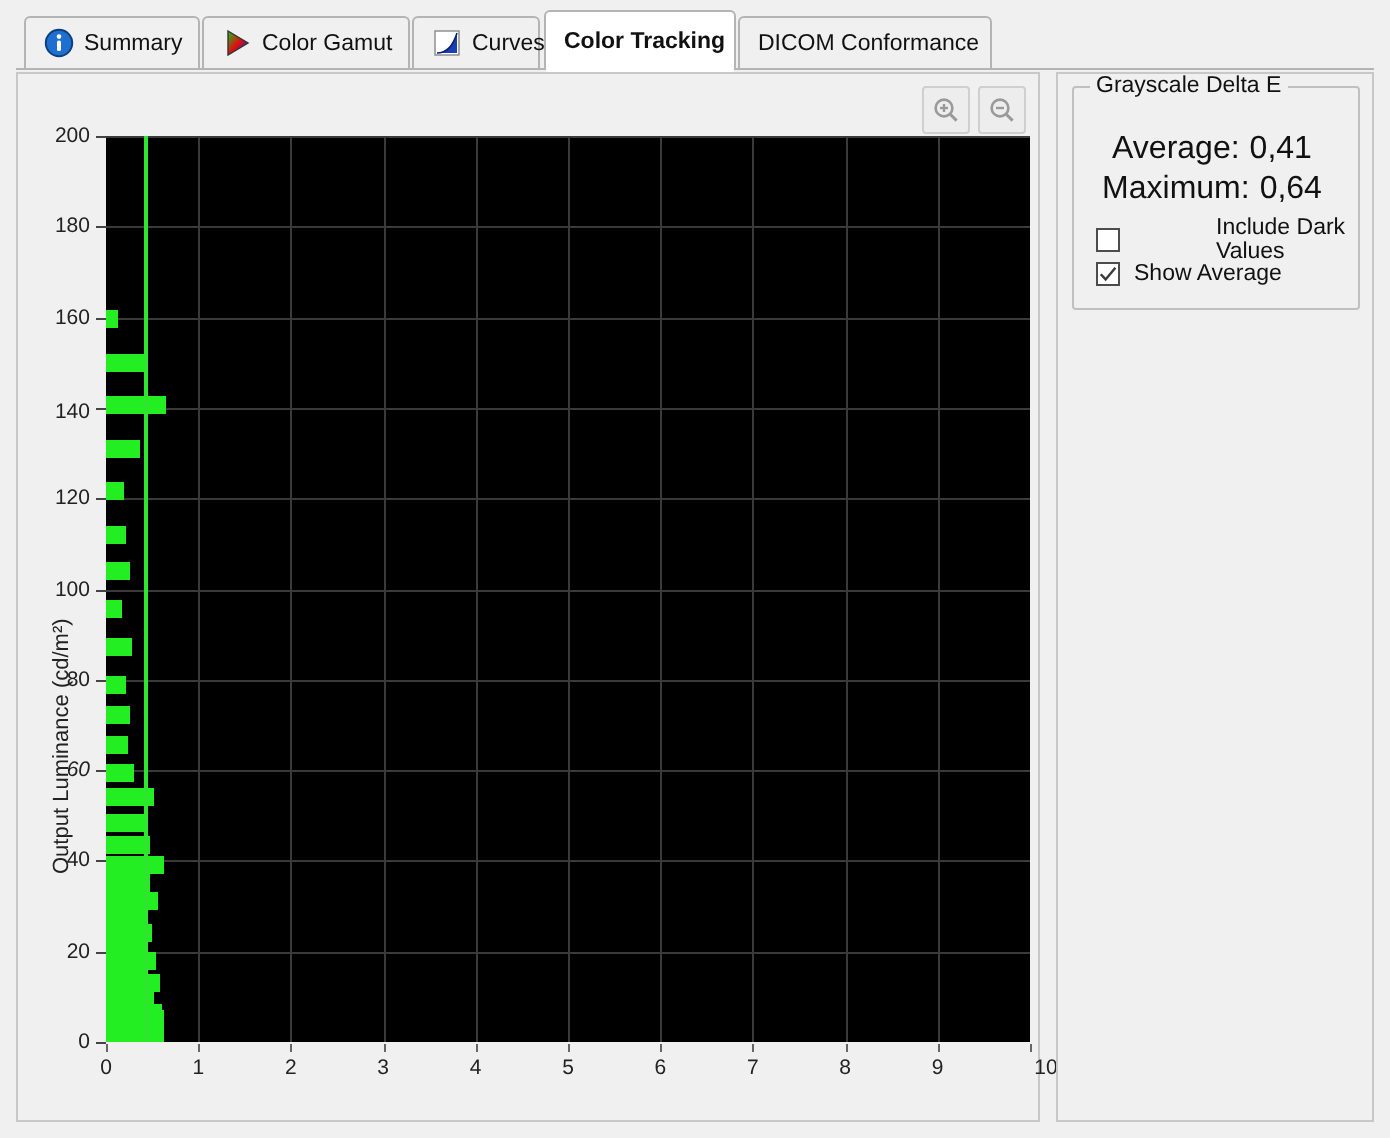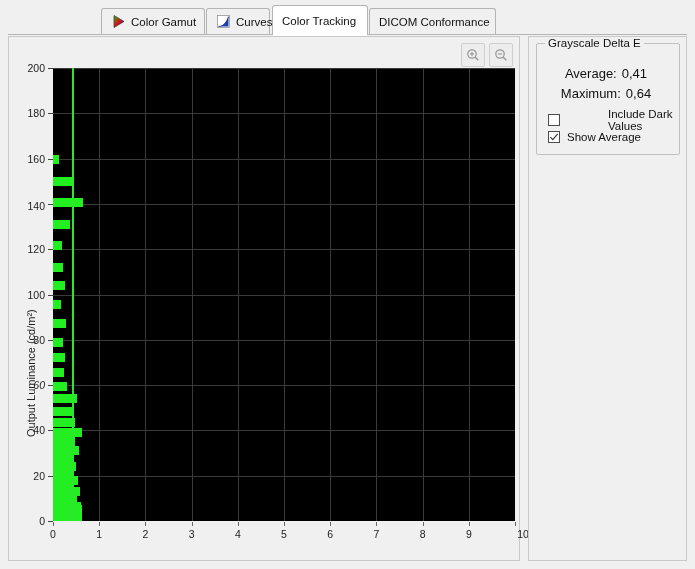--- a/index.html
+++ b/index.html
@@ -32,20 +32,21 @@
     box-sizing:border-box;
     font-size:11.5px;
     color:#111;
     white-space:nowrap;
   }
   .tab.active{
     background:#ffffff;
     top:5px;height:30px;
     border-color:#b4b4b4;
     z-index:5;
+    font-weight:bold;
   }
   .tab.active::after{
     content:"";position:absolute;left:0;right:0;bottom:-1px;height:2px;background:#ffffff;
   }
   .tab-label{position:relative;z-index:2;}
 
   .ico{width:15px;height:15px;display:inline-block;flex:0 0 auto;position:relative;}
 
   
   .chartpanel{
@@ -93,40 +94,50 @@
   }
   .groupbox{
     position:absolute;left:7px;top:6px;width:144px;height:112px;
     border:1px solid #c0c0c0;border-radius:2px;box-sizing:border-box;
   }
   .groupbox-title{
     position:absolute;left:8px;top:-7px;background:#f0f0f0;padding:0 3px;
     font-size:11.5px;color:#111;white-space:nowrap;
   }
   .statrow{
-    position:absolute;width:130px;left:4px;font-size:13px;color:#111;
+    position:absolute;width:130px;left:4px;font-size:16px;color:#111;
     display:flex;justify-content:center;gap:5px;
   }
   .cbrow{
     position:absolute;left:11px;display:flex;align-items:center;gap:7px;font-size:11.5px;color:#111;
   }
   .cbox{
     width:12px;height:12px;border:1px solid #4c4c4c;background:#fff;box-sizing:border-box;
     display:flex;align-items:center;justify-content:center;flex:0 0 auto;
   }
   .cmark{width:10px;height:10px;}
 </style>
 </head>
 <body>
 
 <div id="app">
 
   <div class="tabstrip">
     <div class="tabstrip-line"></div>
 
+    <div class="tab" style="left:12px;width:88px;">
+      <span class="ico">
+        <svg width="15" height="15" viewBox="0 0 15 15">
+          <circle cx="7.5" cy="7.5" r="6.6" fill="#1f6fd0" stroke="#0d3f80" stroke-width="1"></circle>
+          <circle cx="7.5" cy="4.3" r="1.15" fill="#ffffff"></circle>
+          <rect x="6.5" y="6.3" width="2" height="5.2" rx="0.8" fill="#ffffff"></rect>
+        </svg>
+      </span>
+      <span class="tab-label">Summary</span>
+    </div>
 
     <div class="tab" style="left:101px;width:104px;">
       <span class="ico">
         <svg width="15" height="15" viewBox="0 0 15 15">
           <defs>
             <linearGradient id="gg" x1="0" y1="0" x2="1" y2="1">
               <stop offset="0%" stop-color="#14c814"></stop>
               <stop offset="50%" stop-color="#e01010"></stop>
               <stop offset="100%" stop-color="#1414d2"></stop>
             </linearGradient>

